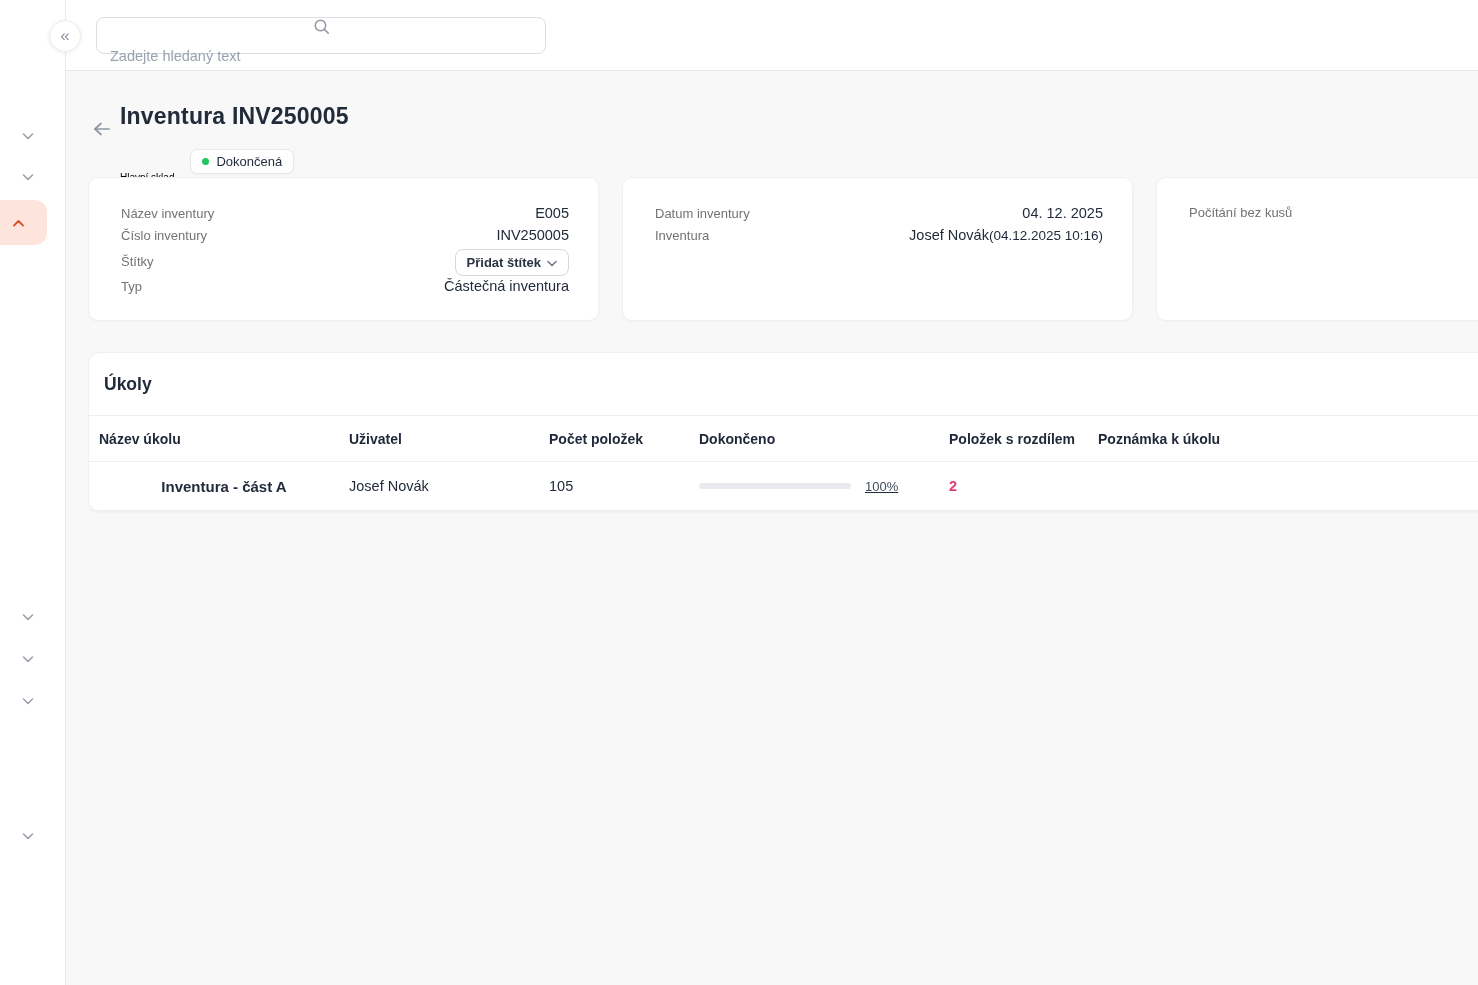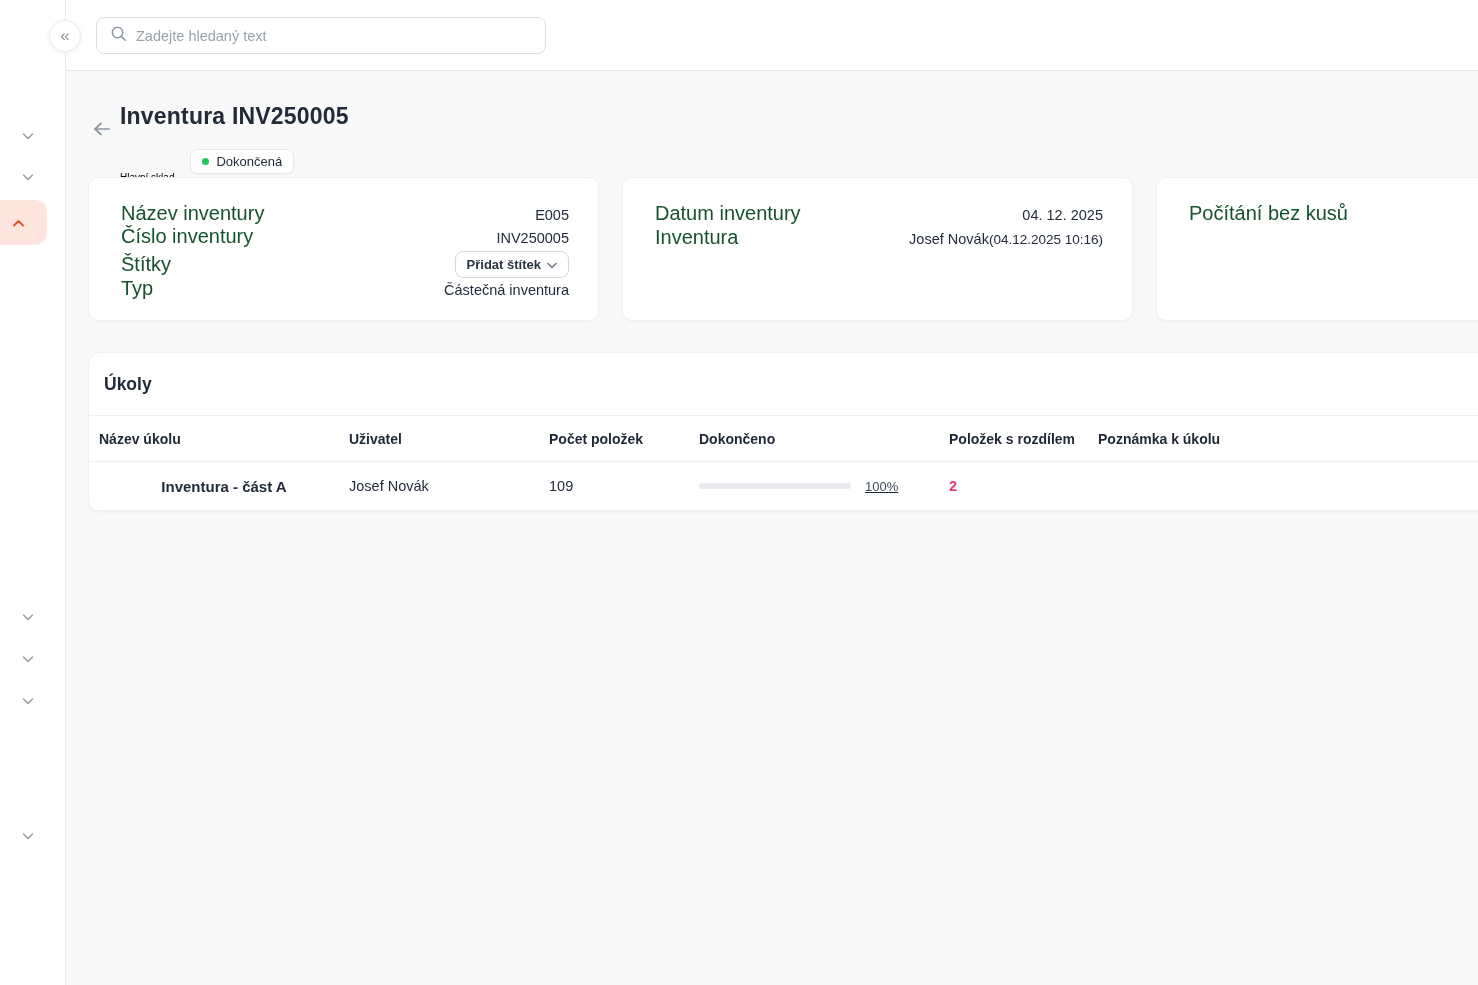--- a/index.html
+++ b/index.html
@@ -37,21 +37,21 @@
   }
 
   
   .topbar {
     position:absolute; left:66px; right:0; top:0; height:71px;
     background:#fff; border-bottom:1px solid #e6e7e9;
   }
   .search-box {
     position:absolute; left:30px; top:17px; width:450px; height:37px;
     background:#fff; border:1px solid #dadde2; border-radius:8px;
-    display:flex; align-items:center; gap:9px; padding:0 13px;
+    display:flex; align-items:center; gap:9px; padding:0 13px;flex-direction:column;
   }
   .search-box svg { flex:0 0 auto; }
   .search-box input {
     border:none; outline:none; width:100%; font-size:14.5px;
     font-family:"Liberation Sans", sans-serif; color:#232c3d; background:transparent;
   }
   .search-box input::placeholder { color:#9aa2ae; }
 
   
   .main { position:absolute; left:66px; top:71px; right:0; bottom:0; }
@@ -69,21 +69,21 @@
   .status-dot { width:7px; height:7px; border-radius:50%; background:var(--c-green,#22c55e); }
 
   
   .cards-row { position:absolute; left:22px; top:106px; display:flex; gap:23px; }
   .card {
     width:511px; height:144px; background:#fff; border:1px solid #eef0f2;
     border-radius:10px; box-shadow:0 1px 2px rgba(0,0,0,.03);
     padding:25px 29px 0 32px; flex:0 0 auto;
   }
   .kv-row { display:flex; justify-content:space-between; align-items:baseline; line-height:20.5px; }
-  .kv-label { font-size:20px; color:#14532d; }
+  .kv-label { font-size:13px; color:#737373; }
   .kv-value { font-size:14.5px; color:#232c3d; text-align:right; }
   .kv-suffix { font-size:13.5px; color:#232c3d; }
   .tag-row { margin-top:3px; align-items:center; }
   .add-tag-btn {
     display:inline-flex; align-items:center; gap:6px; height:27px; padding:0 11px;
     background:#fff; border:1px solid #d4d8dd; border-radius:8px;
     font-size:13px; font-weight:700; color:#2a3342; cursor:pointer;
   }
   .add-tag-btn svg { color:#6c7787; }
 
@@ -238,21 +238,21 @@
       <div>Uživatel</div>
       <div>Počet položek</div>
       <div>Dokončeno</div>
       <div>Položek s rozdílem</div>
       <div>Poznámka k úkolu</div>
     </div>
 
     <div class="tgrid trow">
       <div class="task-name">Inventura - část A</div>
       <div>Josef Novák</div>
-      <div>109</div>
+      <div>105</div>
       <div class="progress-cell">
         <span class="progress-track"><span class="progress-fill" style="width: 100%;"></span></span>
         <span class="progress-label">100%</span>
       </div>
       <div class="diff-value">2</div>
       <div></div>
     </div>
   </section>
 
 </main>

